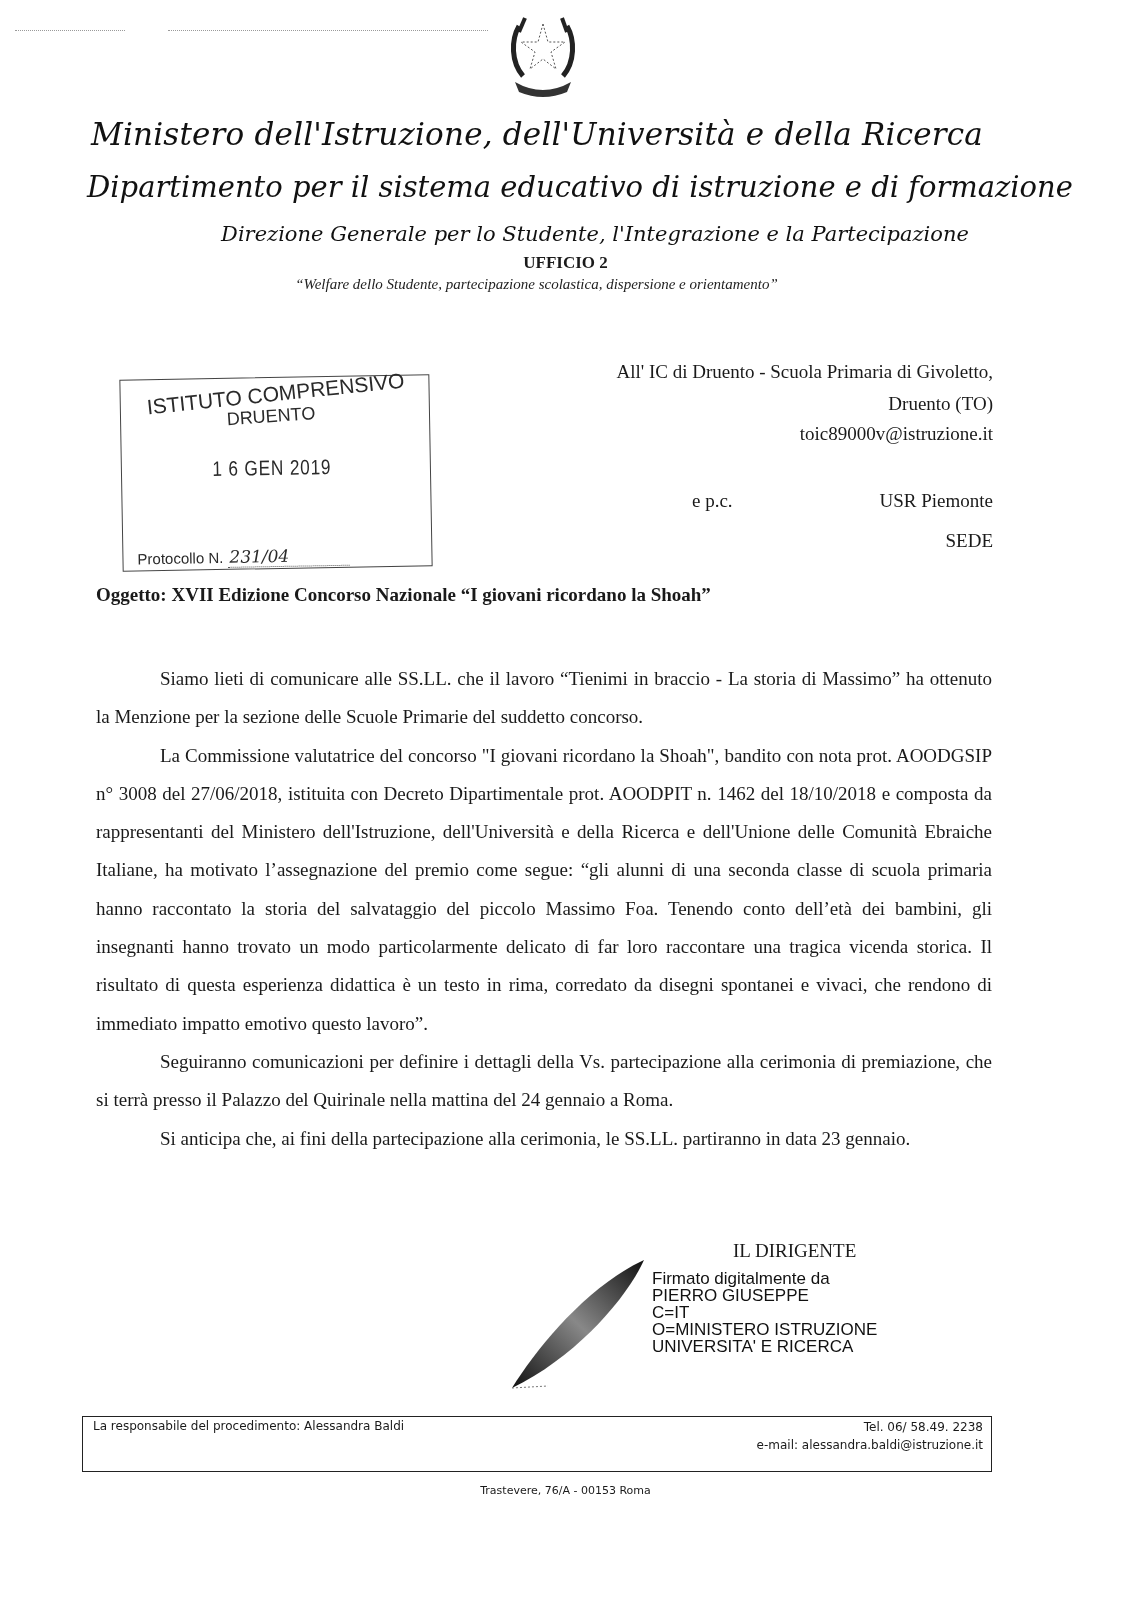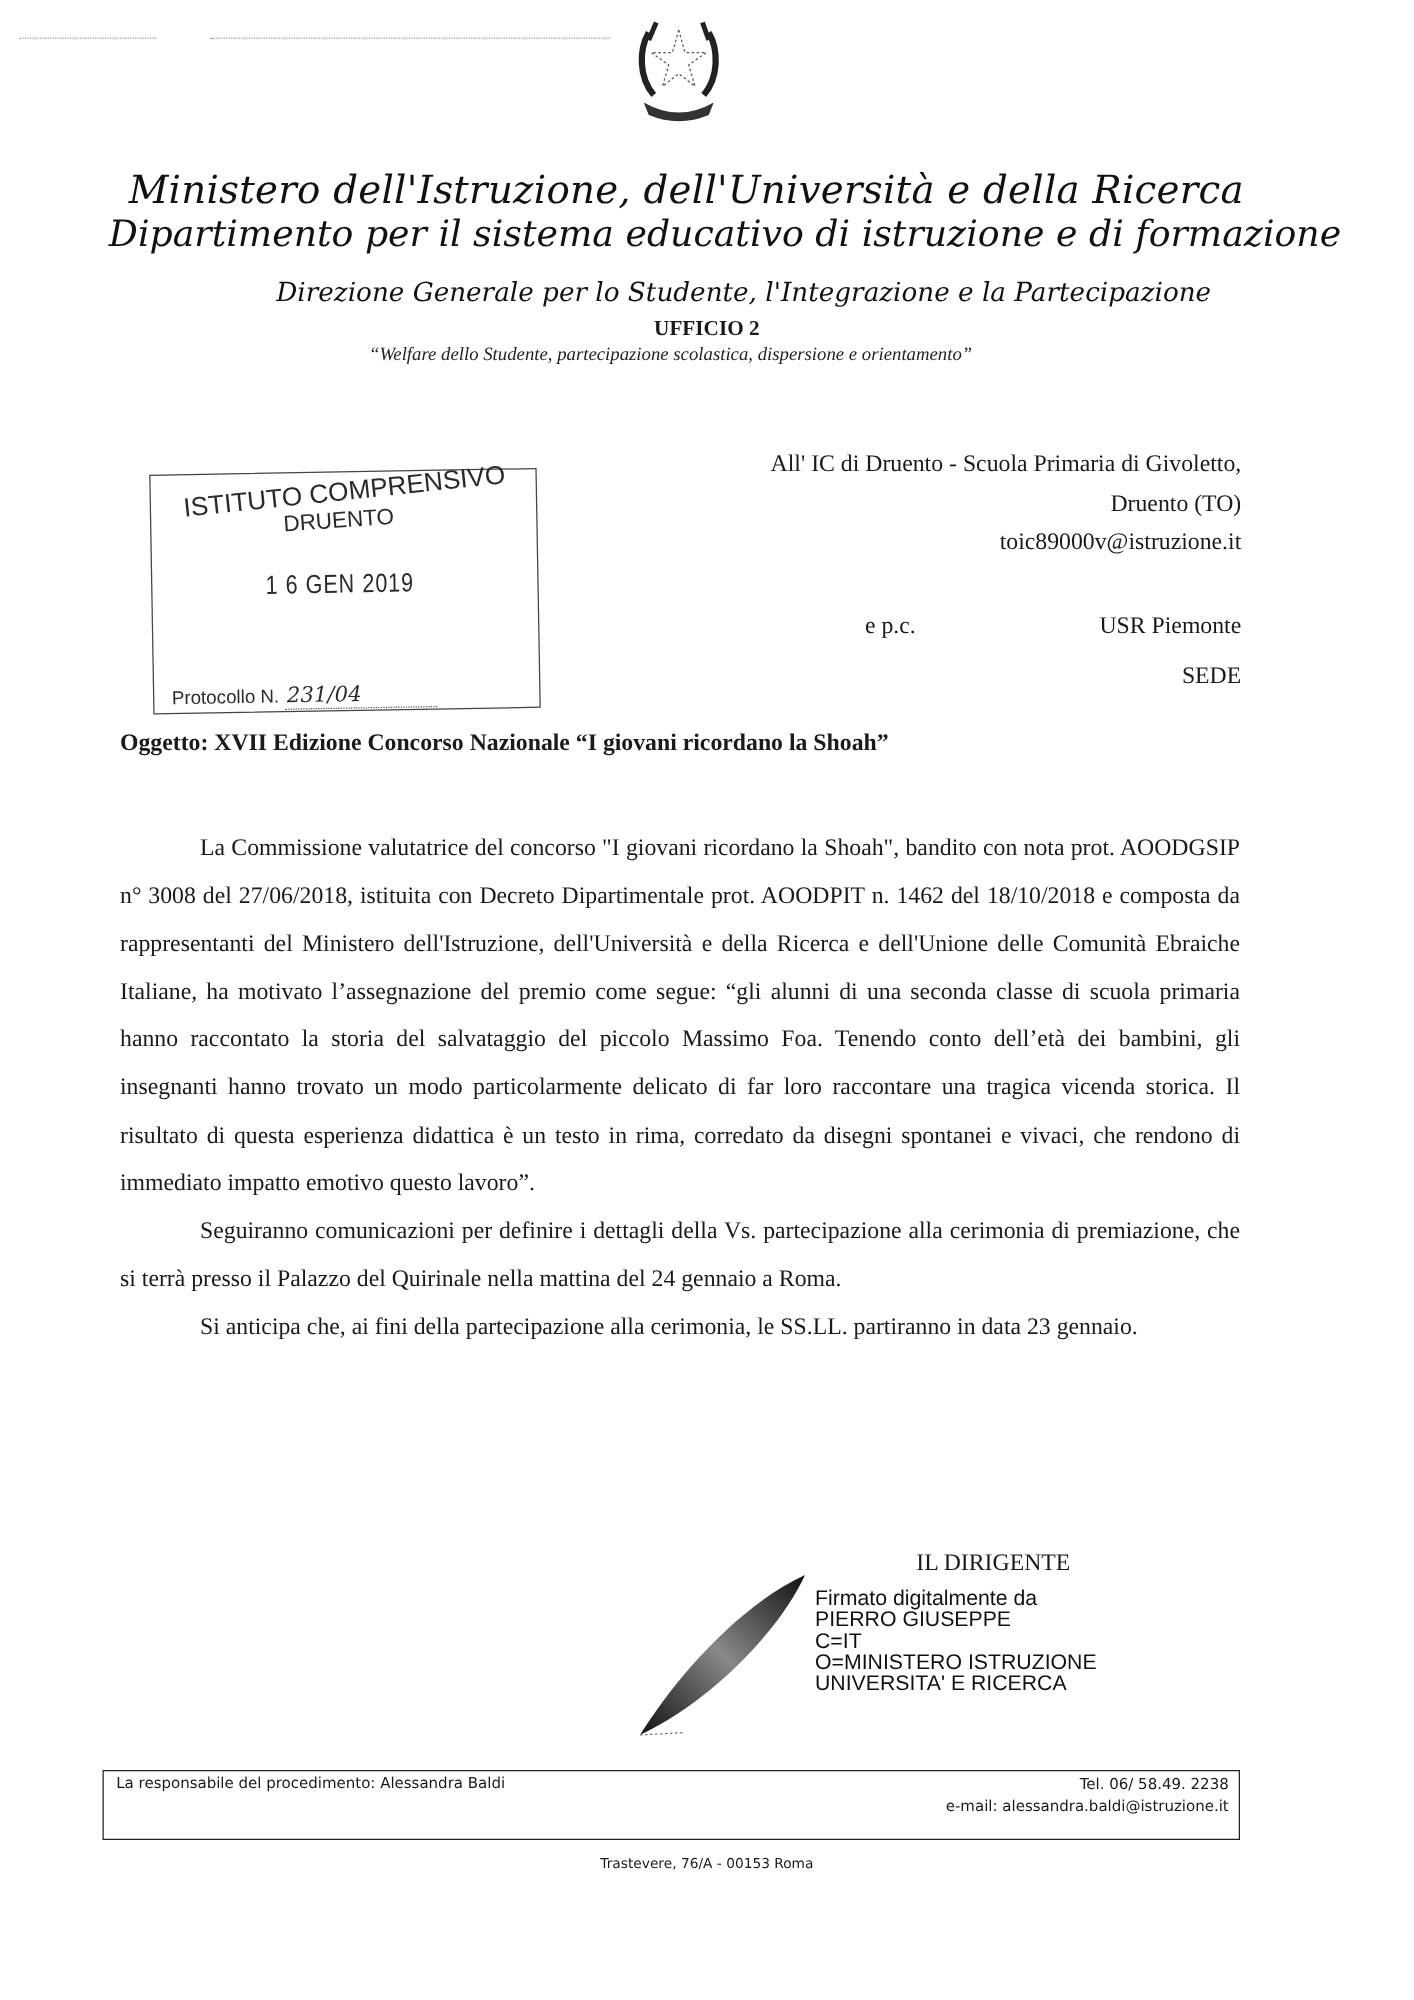--- a/index.html
+++ b/index.html
@@ -1,21 +1,21 @@
 <!DOCTYPE html>
 <html><head>
 <meta charset="utf-8">
 <style>
   html, body { margin: 0; padding: 0; background: #ffffff; }
   body { width: 1131px; height: 1600px; position: relative; overflow: hidden; color: #1a1a1a; font-family: "Liberation Serif", serif; }
   .abs { position: absolute; }
   .scan-line { position: absolute; top: 30px; height: 0; border-top: 1px dotted #9a9a9a; }
   .emblem { left: 505px; top: 6px; width: 76px; height: 94px; }
   .script { font-family: "DejaVu Serif", serif; font-style: italic; text-align: center; white-space: nowrap; color: #111; }
-  .h1 { left: 12px; width: 1074px; top: 116px; font-size: 31px; letter-spacing: 0.2px; margin-top: 18px; }
+  .h1 { left: 0; width: 1074px; top: 116px; font-size: 31px; letter-spacing: 0.2px; }
   .h2 { left: 80px; width: 1000px; top: 170px; font-size: 29px; }
   .h3 { left: 100px; width: 990px; top: 222px; font-size: 21px; }
   .office { left: 0; width: 1131px; top: 253px; text-align: center; font-weight: bold; font-size: 17px; font-family: "Liberation Serif", serif; }
   .motto { left: 0; width: 1073px; top: 276px; text-align: center; font-style: italic; font-size: 15px; font-family: "Liberation Serif", serif; color: #222; }
 
   .stamp { left: 121px; top: 377px; width: 308px; height: 190px; border: 1.5px solid #444; transform: rotate(-1deg); font-family: "Liberation Sans", sans-serif; color: #2a2a2a; }
   .stamp-line1 { position: absolute; left: 10px; top: 4px; width: 290px; text-align: center; font-size: 21px; transform: rotate(-5deg); }
   .stamp-line2 { position: absolute; left: 0; top: 28px; width: 300px; text-align: center; font-size: 18px; transform: rotate(-3deg); }
   .stamp-date { position: absolute; left: 0; top: 78px; width: 300px; text-align: center; font-size: 21px; letter-spacing: 1px; transform: scaleX(0.82); }
   .stamp-prot { position: absolute; left: 14px; bottom: 2px; font-size: 15px; }
@@ -73,20 +73,21 @@
 <div class="abs recipient" style="top:361px;">All' IC di Druento - Scuola Primaria di Givoletto,</div>
 <div class="abs recipient" style="top:393px;">Druento (TO)</div>
 <div class="abs recipient u" style="top:423px;">toic89000v@istruzione.it</div>
 <div class="abs" style="left:692px; top:490px; font-size:19px;">e p.c.</div>
 <div class="abs recipient" style="top:490px;">USR Piemonte</div>
 <div class="abs recipient u" style="top:530px;">SEDE</div>
 
 <div class="abs subject">Oggetto: XVII Edizione Concorso Nazionale “I giovani ricordano la Shoah”</div>
 
 <div class="abs body-text">
+  <p>Siamo lieti di comunicare alle SS.LL. che il lavoro “Tienimi in braccio - La storia di Massimo” ha ottenuto la Menzione per la sezione delle Scuole Primarie del suddetto concorso.</p>
   <p>La Commissione valutatrice del concorso "I giovani ricordano la Shoah", bandito con nota prot. AOODGSIP n° 3008 del 27/06/2018, istituita con Decreto Dipartimentale prot. AOODPIT n. 1462 del 18/10/2018 e composta da rappresentanti del Ministero dell'Istruzione, dell'Università e della Ricerca e dell'Unione delle Comunità Ebraiche Italiane, ha motivato l’assegnazione del premio come segue: “gli alunni di una seconda classe di scuola primaria hanno raccontato la storia del salvataggio del piccolo Massimo Foa. Tenendo conto dell’età dei bambini, gli insegnanti hanno trovato un modo particolarmente delicato di far loro raccontare una tragica vicenda storica. Il risultato di questa esperienza didattica è un testo in rima, corredato da disegni spontanei e vivaci, che rendono di immediato impatto emotivo questo lavoro”.</p>
   <p>Seguiranno comunicazioni per definire i dettagli della Vs. partecipazione alla cerimonia di premiazione, che si terrà presso il Palazzo del Quirinale nella mattina del 24 gennaio a Roma.</p>
   <p>Si anticipa che, ai fini della partecipazione alla cerimonia, le SS.LL. partiranno in data 23 gennaio.</p>
 </div>
 
 <div class="abs dirigente">IL DIRIGENTE</div>
 <svg class="abs sig-mark" viewBox="0 0 140 140">
   <defs>
     <linearGradient id="pg" x1="0" y1="1" x2="1" y2="0">
       <stop offset="0" stop-color="#111"></stop>

